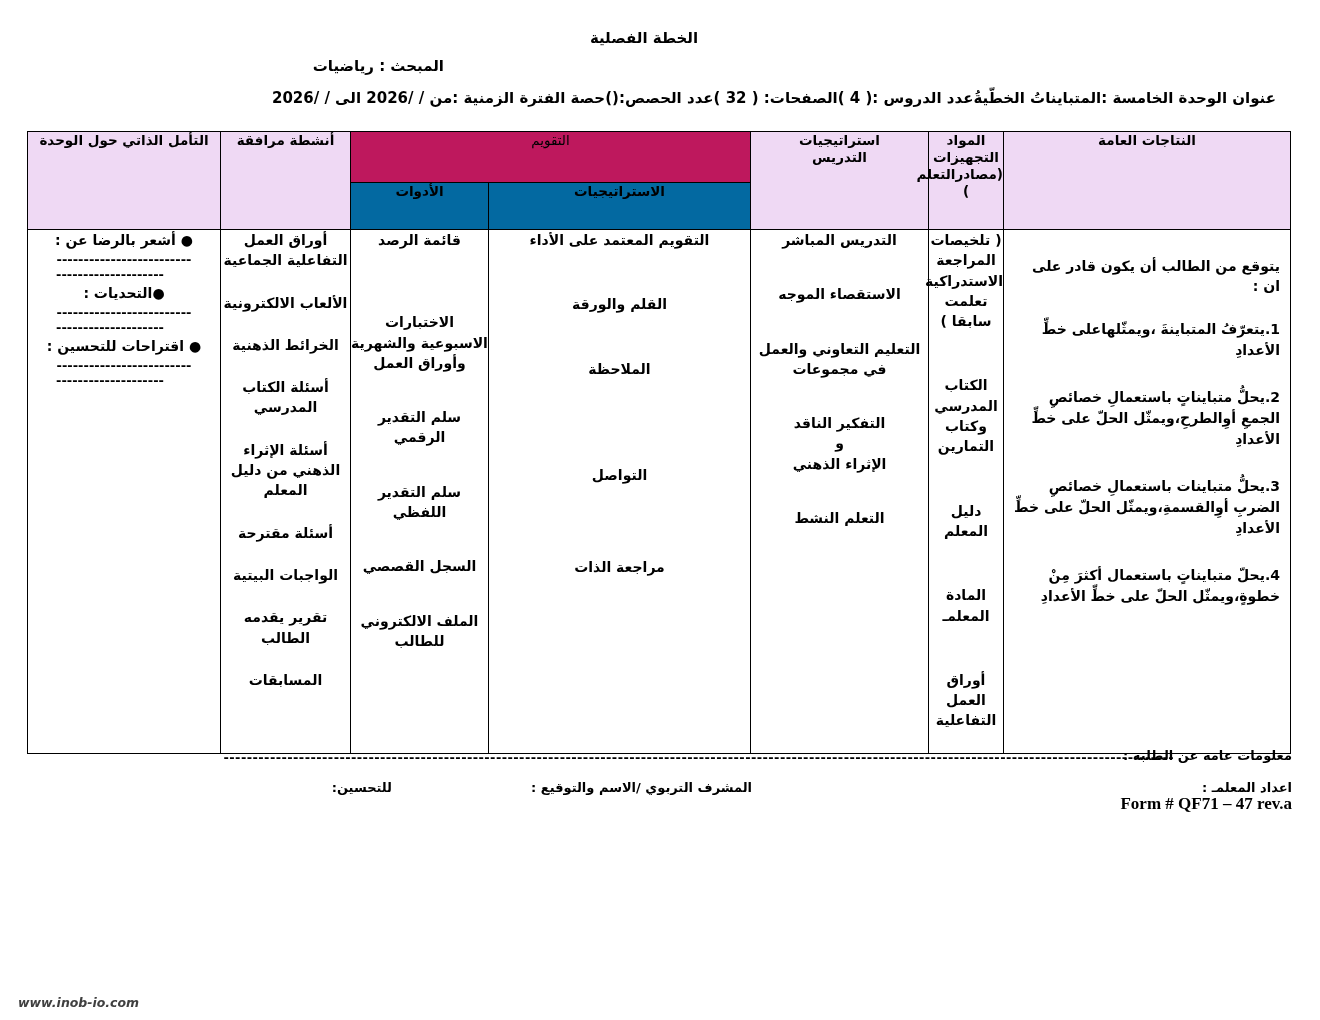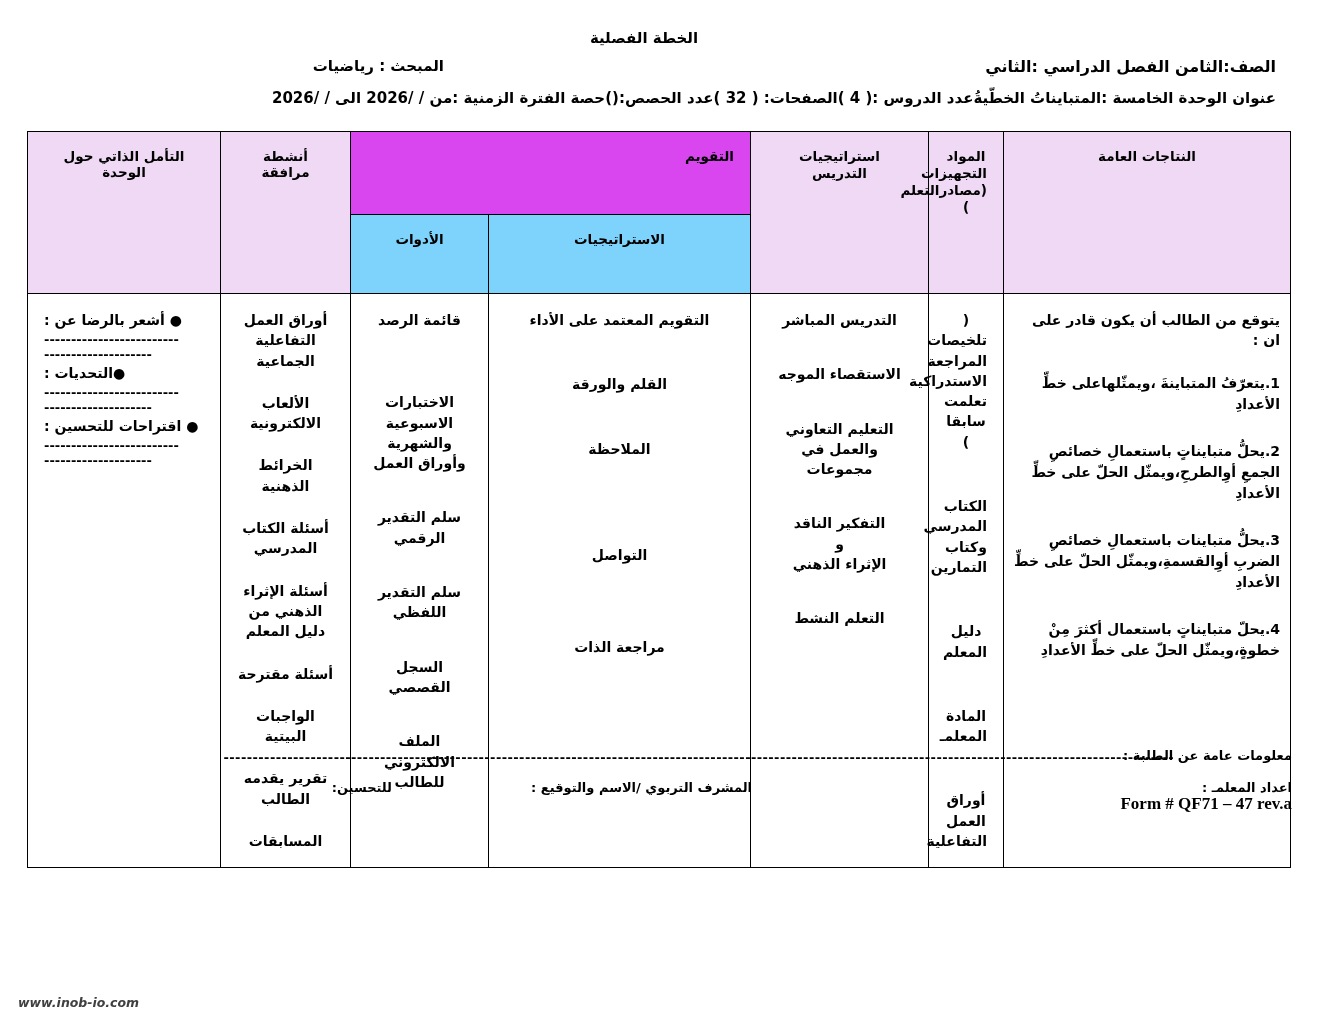--- a/index.html
+++ b/index.html
@@ -86,78 +86,78 @@
     position: absolute;
     top: 131px;
     right: 29px;
     width: 1263px;
     border-collapse: collapse;
     table-layout: fixed;
   }
   .plan-table td, .plan-table th {
     border: 1px solid #000000;
     vertical-align: top;
-    padding: 16px;
+    padding: 0;
   }
   .hdr {
     background: #efd9f4;
     font-size: 13.5px;
     font-weight: bold;
     text-align: center;
     vertical-align: middle;
     height: 46px;
   }
   .hdr-sub {
-    background: #7dd3fc;
+    background: #0369a1;
     font-size: 13.5px;
     font-weight: bold;
     text-align: center;
     vertical-align: bottom;
     height: 46px;
     padding-bottom: 4px;
   }
   .hdr-span {
-    background: #d946ef;
+    background: #be185d;
     font-size: 13.5px;
-    font-weight: bold;
-    text-align: right;
+    font-weight: normal;
+    text-align: center;
     vertical-align: bottom;
     height: 50px;
     padding-bottom: 3px;
   }
   .hdr .lbl { display: block; line-height: 1.25; }
 
   .body-cell {
     font-size: 14px;
     font-weight: bold;
     text-align: center;
     padding: 10px 6px 12px 6px;
     line-height: 1.45;
     height: 485px;
   }
   .body-cell.outcomes {
     font-weight: bold;
     text-align: right;
-    padding: 16px 10px 12px 10px;
+    padding: 26px 10px 12px 10px;
   }
 
   .blk { margin-bottom: 22px; }
   .blk:last-child { margin-bottom: 0; }
   .blk-lg { margin-bottom: 34px; }
   .blk-xl { margin-bottom: 44px; }
 
   .outcome-intro { margin-bottom: 22px; }
   .outcome-item {
     margin-bottom: 26px;
     text-align: right;
     line-height: 1.5;
   }
 
   
-  .reflect { text-align: left; padding: 18px 12px; font-size: 14px; font-weight: bold; }
+  .reflect { text-align: center; padding: 18px 12px; font-size: 14px; font-weight: bold; }
   .reflect .rline { margin-bottom: 2px; line-height: 1.5; }
   .dashline {
     display: block;
     line-height: 1.15;
     letter-spacing: 0px;
     font-size: 13px;
     white-space: nowrap;
     overflow: hidden;
   }
   .dash-short { margin-right: 28px; }
@@ -211,21 +211,20 @@
   }
 </style>
 </head>
 <body>
 
 <div class="page-header">
 
   <div class="doc-title">الخطة الفصلية</div>
 
   <div class="header-line-2">
-    <span class="grade-term">الصف:الثامن الفصل الدراسي :الثاني</span>
     <span class="subject-line">المبحث : رياضيات</span>
   </div>
 
   <div class="header-line-3">
     <span class="unit-info">عنوان الوحدة الخامسة :المتبايناتُ الخطّيةُعدد الدروس :( 4 )الصفحات: (  32  )عدد الحصص:()حصة الفترة الزمنية :من /  /2026 الى  /  /2026</span>
   </div>
 
 </div>
 
 <table class="plan-table">

